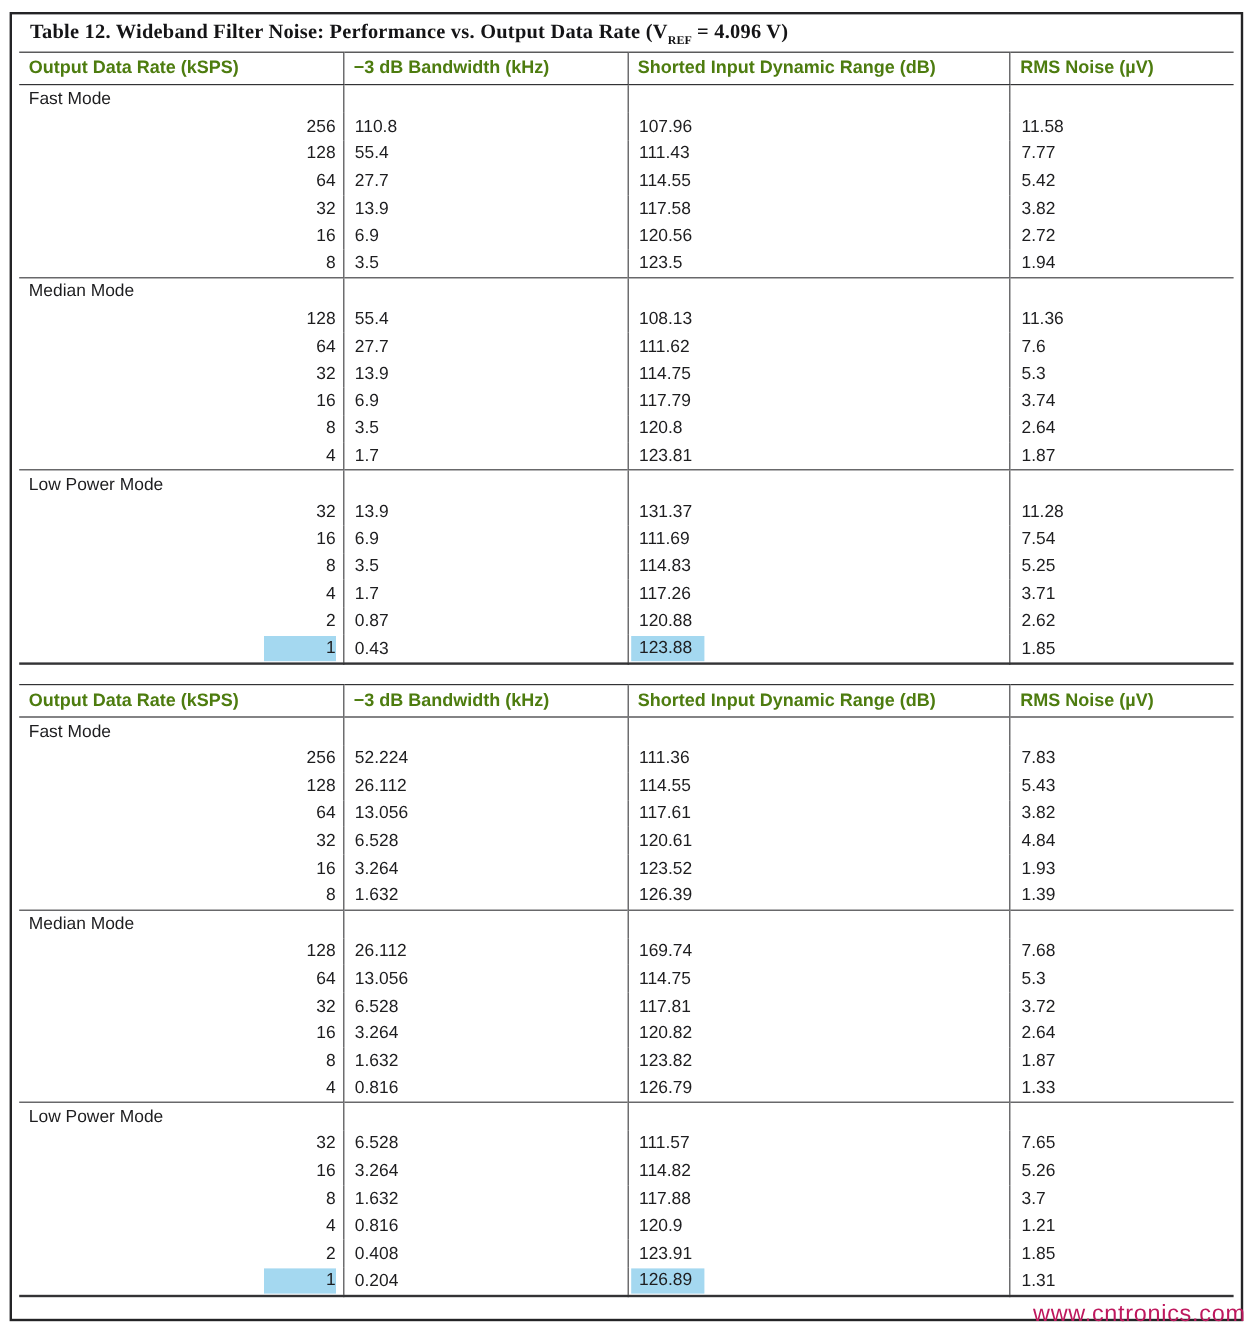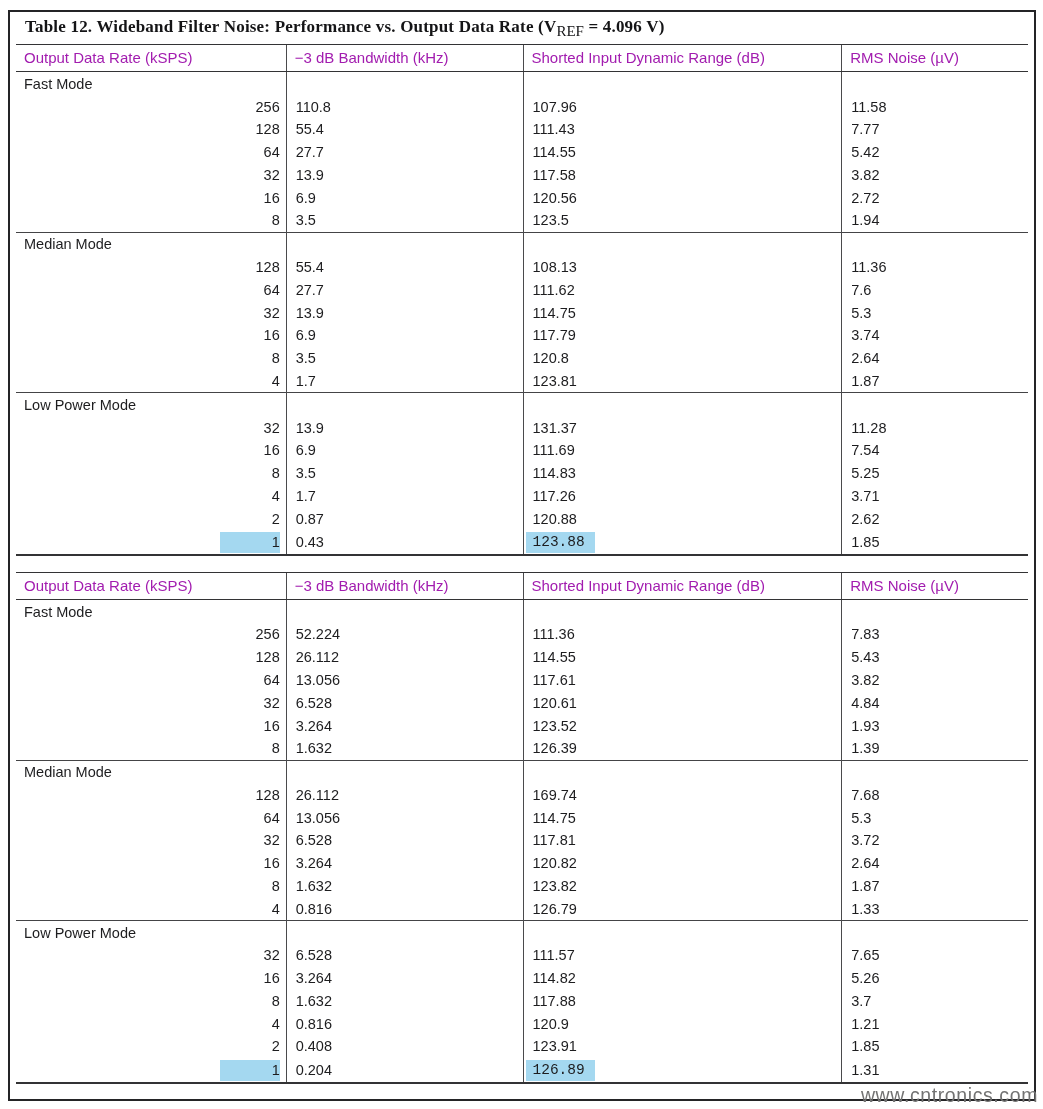--- a/index.html
+++ b/index.html
@@ -10,46 +10,46 @@
   .page {
     position:absolute; left:8px; top:10px; right:7px; bottom:8px;
     border:2px solid #242426; background:#fff;
   }
   .tbl-block { margin:0 6px; }
   .tbl-block.second { margin-top:16px; }
   .tbl-title {
     font-family:"Liberation Serif", serif; font-weight:bold; font-size:17px;
     color:#141416; padding:5px 0 4px 9px; letter-spacing:0.2px;
   }
-  .tbl-title sub { font-size:15px; font-weight:normal; letter-spacing:0; }
+  .tbl-title sub { font-size:10px; font-weight:bold; letter-spacing:0; }
   table {
     width:100%; border-collapse:collapse; table-layout:fixed;
     border-bottom:2px solid #333335;
   }
   col.w0 { width:26.7%; } col.w1 { width:23.4%; }
   col.w2 { width:31.5%; } col.w3 { width:18.4%; }
   thead th {
-    font-size:15px; font-weight:normal; text-align:left; color:#a21caf;
+    font-size:15px; font-weight:bold; text-align:left; color:#4d7c0f;
     padding:4px 6px 5px 8px;
     border-top:1.5px solid #333335; border-bottom:1.5px solid #333335;
   }
   th:not(:first-child), td:not(:first-child) { border-left:1.4px solid #4a4a4c; }
   td {
     font-size:14.5px; line-height:20px; padding:1.4px 6px 1.4px 9px;
     white-space:nowrap; overflow:hidden;
   }
   tr.mode-row td { border-top:1.5px solid #444446; }
   tr.mode-row td.c0 { padding-left:8px; }
   tr.data-row td.c0 { padding-left:25px;text-align:right; }
   .hl { background:#a4d8f0; display:inline-block; line-height:20.5px; vertical-align:middle; }
   .hl-first { box-sizing:border-box; min-width:60px; padding-left:25px; margin-left:-25px; }
-  .hl-mid { padding:0 10px 0 7px; margin-left:-7px;font-family:Liberation Mono, monospace; }
+  .hl-mid { padding:0 10px 0 7px; margin-left:-7px; }
   .watermark {
     position:absolute; right:5px; bottom:2px; z-index:5;
-    font-size:19.5px; color:#737373; letter-spacing:0.6px;
+    font-size:19.5px; color:#be185d; letter-spacing:0.6px;
   }
 </style>
 </head>
 <body>
 
 <div class="page">
 
   <section class="tbl-block">
     <div class="tbl-title"><span>Table 12. Wideband Filter Noise: Performance vs. Output Data Rate (V</span><sub>REF</sub><span> = 4.096 V)</span></div>
     <table>

